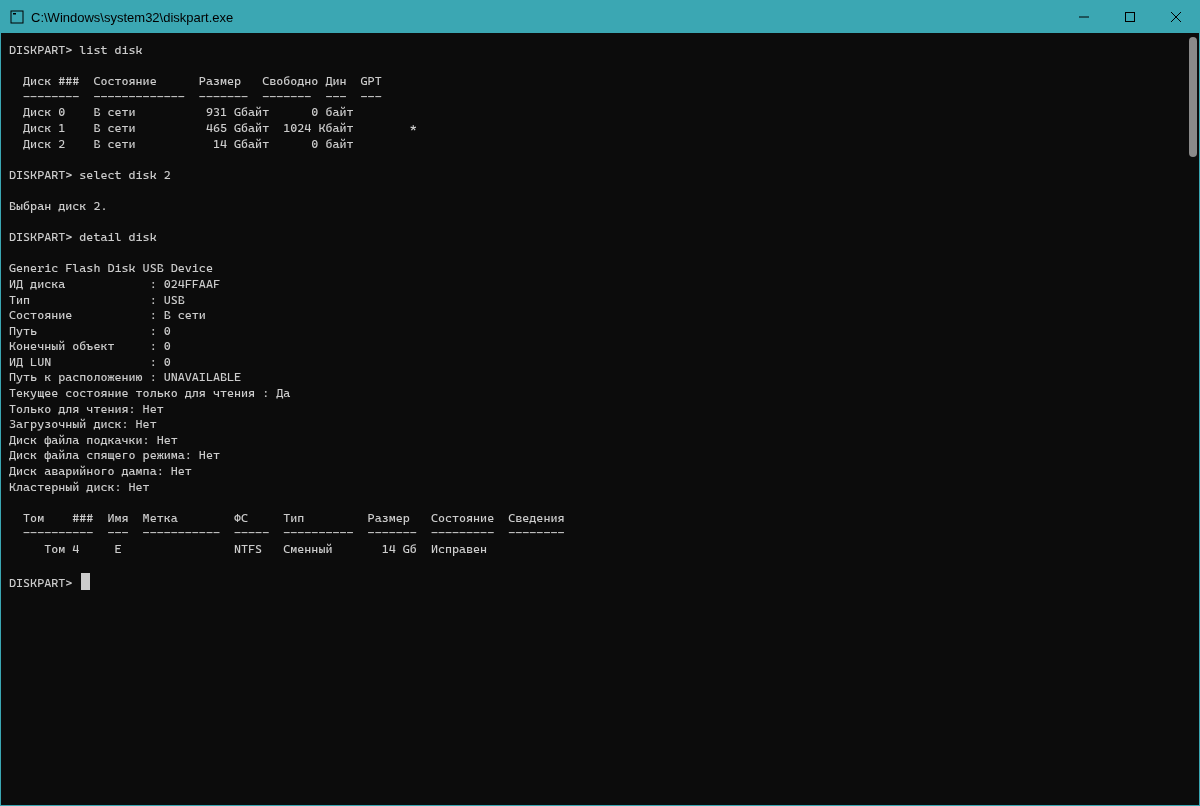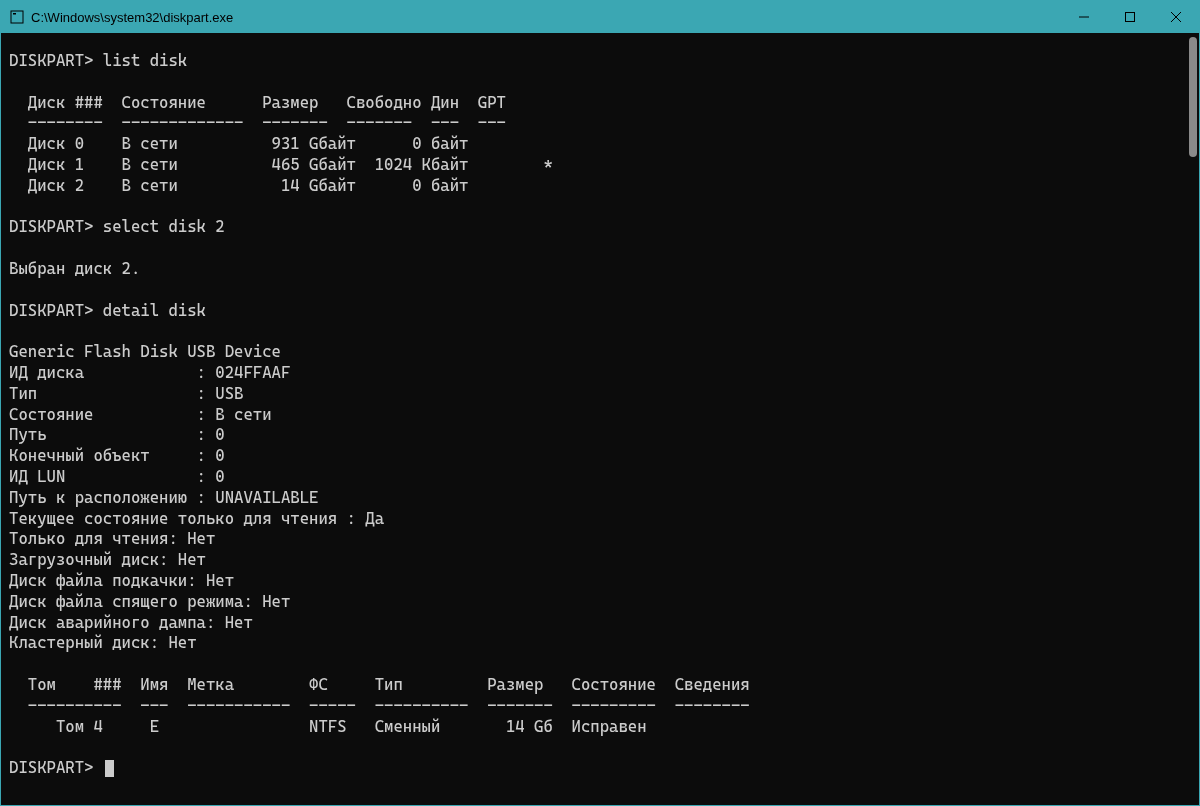--- a/index.html
+++ b/index.html
@@ -47,23 +47,23 @@
       height: 32px;
       display: flex;
       align-items: center;
       justify-content: center;
       color: #000000;
     }
     .terminal {
       flex: 1;
       background: #0c0c0c;
       color: #cccccc;
-      font-size: 16px;
+      font-size: 12px;
       line-height: 1.3;
-      padding: 18px 8px;
+      padding: 10px 8px;
       white-space: pre;
       position: relative;
       overflow: hidden;
     }
     .scrollbar {
       position: absolute;
       right: 2px;
       top: 4px;
       width: 8px;
       height: 120px;

